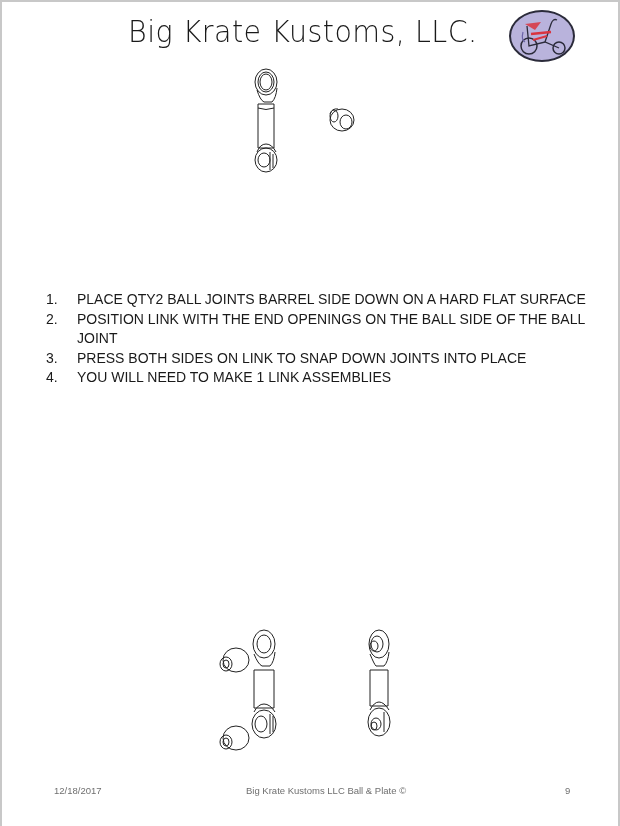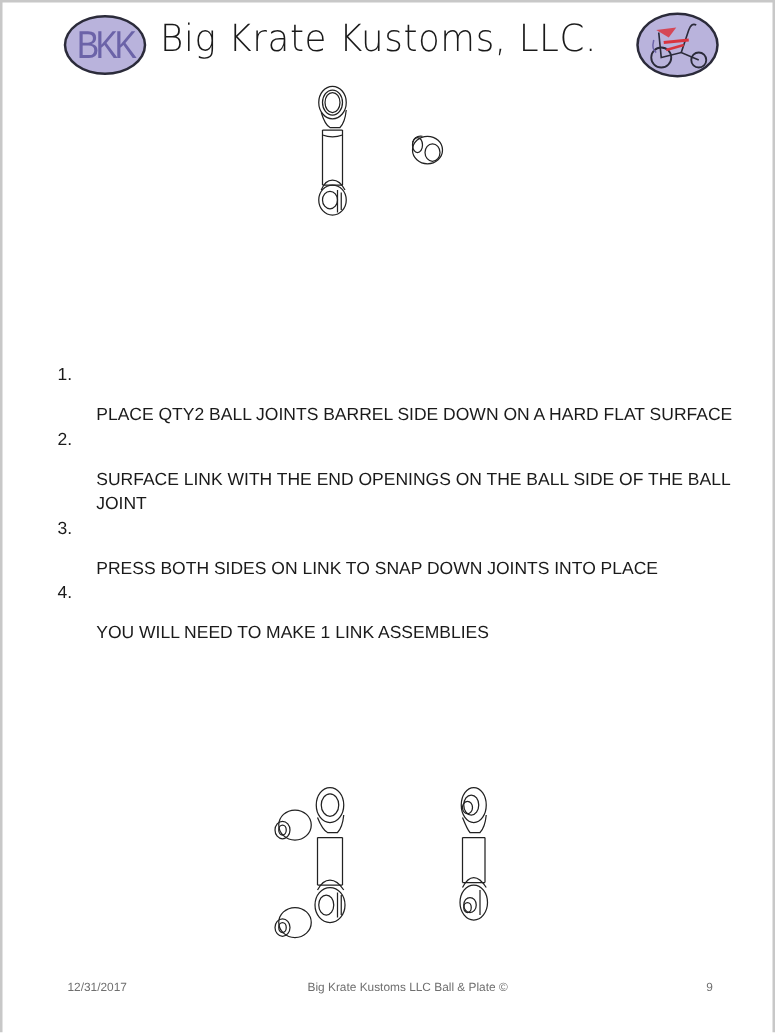--- a/index.html
+++ b/index.html
@@ -34,38 +34,35 @@
       box-sizing: border-box; overflow: hidden;
     }
     .figure { position: absolute; }
     .instructions {
       position: absolute; left: 44px; top: 288px; width: 540px;
       font-family: "Liberation Sans", sans-serif; font-size: 14px; color: #1a1a1a;
       list-style: none; margin: 0; padding: 0;
     }
     .instructions li { display: flex; line-height: 19.5px; }
     .instructions .num { width: 31px; flex: 0 0 31px; }
-    .instructions .txt { flex: 1; margin-top: 32px; }
+    .instructions .txt { flex: 1; }
     .footer {
       position: absolute; top: 783px; left: 0; width: 620px; height: 14px;
       font-family: "Liberation Sans", sans-serif; font-size: 9.5px; color: #6f6f6f;
     }
     .footer .date { position: absolute; left: 52px; }
     .footer .center { position: absolute; left: 232px; padding-left: 12px; }
     .footer .pagenum { position: absolute; left: 563px; }
   </style>
 </head>
 <body>
 
 <div class="page">
 
   <div class="header">
-    <div class="logo-left">
-      <span>BKK</span>
-    </div>
     <div class="brand-title">Big Krate Kustoms, LLC.</div>
     <div class="logo-right">
       <svg width="62" height="48" viewBox="0 0 62 48">
         <path d="M14 12 L30 10 L24 18 Z" fill="#d9343f" opacity="0.85"></path>
         <circle cx="18" cy="34" r="8" fill="none" stroke="#2b2b3a" stroke-width="1.5"></circle>
         <circle cx="48" cy="36" r="6" fill="none" stroke="#2b2b3a" stroke-width="1.5"></circle>
         <path d="M16 14 L18 34 L34 30 L48 36" fill="none" stroke="#2b2b3a" stroke-width="1.3"></path>
         <path d="M34 30 L40 12 Q42 6 46 8" fill="none" stroke="#2b2b3a" stroke-width="1.3"></path>
         <path d="M20 22 L40 20" fill="none" stroke="#d9343f" stroke-width="2.5"></path>
         <path d="M22 28 L36 24" fill="none" stroke="#d9343f" stroke-width="2"></path>
@@ -97,21 +94,21 @@
     </svg>
   </div>
 
   <ol class="instructions">
     <li>
       <span class="num">1.</span>
       <span class="txt">PLACE QTY2 BALL JOINTS BARREL SIDE DOWN ON A HARD FLAT SURFACE</span>
     </li>
     <li>
       <span class="num">2.</span>
-      <span class="txt">SURFACE LINK WITH THE END OPENINGS ON THE BALL SIDE OF THE BALL JOINT</span>
+      <span class="txt">POSITION LINK WITH THE END OPENINGS ON THE BALL SIDE OF THE BALL JOINT</span>
     </li>
     <li>
       <span class="num">3.</span>
       <span class="txt">PRESS BOTH SIDES ON LINK TO SNAP DOWN JOINTS INTO PLACE</span>
     </li>
     <li>
       <span class="num">4.</span>
       <span class="txt">YOU WILL NEED TO MAKE 1 LINK ASSEMBLIES</span>
     </li>
   </ol>
@@ -147,18 +144,18 @@
         <path d="M156 84 Q160 76 165 76 Q170 76 175 84"></path>
         <ellipse cx="165" cy="96" rx="11" ry="14"></ellipse>
         <ellipse cx="162" cy="98" rx="5" ry="6"></ellipse>
         <ellipse cx="160" cy="100" rx="3" ry="4"></ellipse>
         <path d="M170 86 L170 106"></path>
       </g>
     </svg>
   </div>
 
   <div class="footer">
-    <span class="date">12/31/2017</span>
+    <span class="date">12/18/2017</span>
     <span class="center">Big Krate Kustoms LLC Ball &amp; Plate ©</span>
     <span class="pagenum">9</span>
   </div>
 
 </div>
 
 </body></html>

